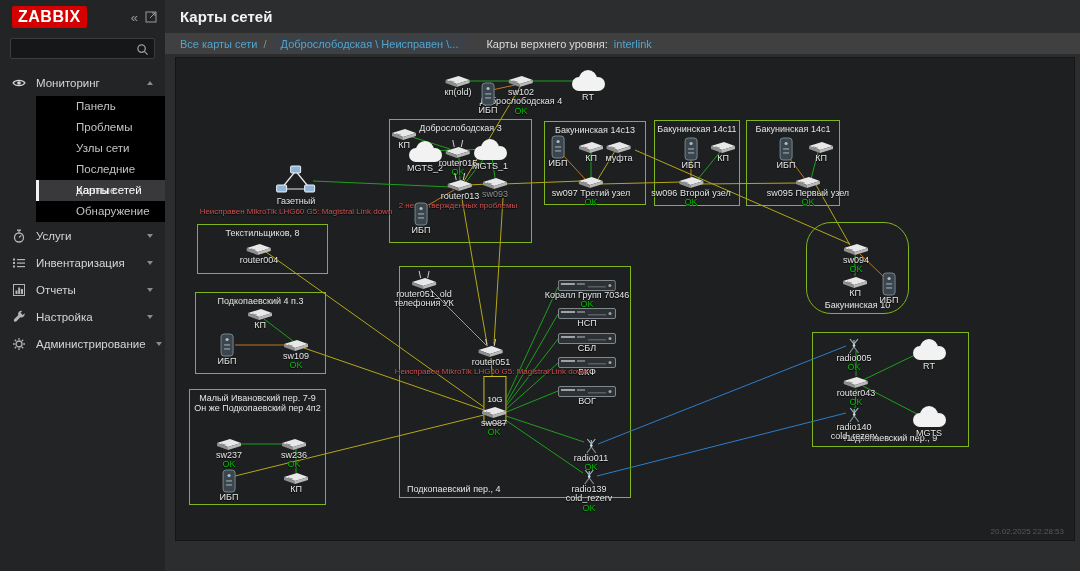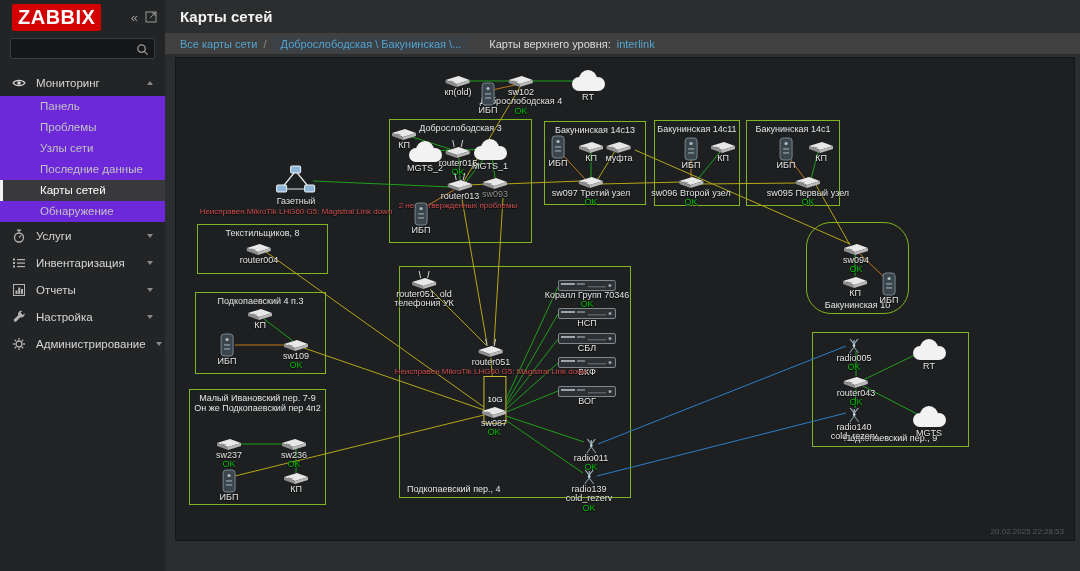--- a/index.html
+++ b/index.html
@@ -2,35 +2,35 @@
 <html><head>
 <meta charset="utf-8">
 <style>
   html,body{margin:0;padding:0;background:#202122;}
   #app{position:relative;width:1080px;height:571px;overflow:hidden;
        background:#2b2d2e;font-family:"Liberation Sans",sans-serif;
        -webkit-font-smoothing:antialiased;}
   
   .sidebar{position:absolute;left:0;top:0;width:165px;height:571px;background:#232425;z-index:10;}
   .logo-row{height:34px;display:flex;align-items:center;padding:0 8px 0 12px;}
-  .logo{background:#d40000;color:#fff;font-weight:bold;font-size:20px;letter-spacing:.5px;
+  .logo{background:#d40000;color:#fff;font-weight:bold;font-size:16px;letter-spacing:.5px;
         padding:2px 6px;border-radius:2px;cursor:pointer;}
   .side-ctl{margin-left:auto;display:flex;align-items:center;gap:7px;color:#9a9a9a;}
   .ctl{font-size:13px;line-height:13px;cursor:pointer;display:inline-flex;align-items:center;}
   .search-row{position:relative;padding:4px 10px 6px 10px;}
   .search{width:100%;box-sizing:border-box;height:21px;background:#161718;border:1px solid #3a3c3e;
           border-radius:2px;color:#ccc;font-size:11px;padding:0 22px 0 6px;outline:none;}
   .mag{position:absolute;right:16px;top:8px;cursor:pointer;}
   .menu{font-size:11.5px;color:#d6d6d6;margin-top:4px;}
   .sec-head{height:27px;display:flex;align-items:center;gap:10px;padding:0 12px;cursor:pointer;}
   .sec-label{flex:0 1 auto;}
   .micon{display:inline-flex;width:14px;height:14px;}
   .chev{margin-left:auto;width:0;height:0;border-left:3.5px solid transparent;border-right:3.5px solid transparent;border-top:4px solid #8a8a8a;}
   .chev.up{border-top:none;border-bottom:4px solid #8a8a8a;}
-  .submenu{background:#6d28d9;}
+  .submenu{background:#000000;margin-left:36px;}
   .sub-item{height:21px;line-height:21px;padding-left:37px;color:#c3c3c3;cursor:pointer;
             border-left:3px solid transparent;}
   .sub-item.active{background:#39393b;color:#fff;border-left:3px solid #f2f2f2;}
   
   .title-bar{position:absolute;left:165px;top:0;width:915px;height:33px;background:#2b2d2e;
              display:flex;align-items:center;padding-left:15px;box-sizing:border-box;}
   .title-bar h1{margin:0;font-size:15px;font-weight:bold;color:#f2f2f2;}
   .crumb-bar{position:absolute;left:165px;top:33px;width:915px;height:21px;background:#404040;
              display:flex;align-items:center;gap:6px;padding-left:15px;box-sizing:border-box;font-size:11px;}
   .crumb-link{color:#53a4cf;text-decoration:none;cursor:pointer;}
@@ -169,21 +169,21 @@
     </nav>
   </aside>
 
   <header class="title-bar">
     <h1>Карты сетей</h1>
   </header>
 
   <div class="crumb-bar">
     <a class="crumb-link">Все карты сети</a>
     <span class="crumb-sep">/</span>
-    <span class="crumb-current">Доброслободская \ Бакунинская \...</span>
+    <span class="crumb-current">Доброслободская \ Неисправен \...</span>
     <span class="upper-label">Карты верхнего уровня:</span>
     <a class="crumb-link">interlink</a>
   </div>
 
   <div class="map-wrap" id="map">
     <svg id="links" width="900" height="484">
         <line x1="290" y1="23" x2="335" y2="23" stroke="#1da01d" stroke-width="1"></line>
         <line x1="356" y1="23" x2="398" y2="23" stroke="#1da01d" stroke-width="1"></line>
         <line x1="316" y1="32" x2="339" y2="27" stroke="#c07818" stroke-width="1"></line>
         <line x1="344" y1="29" x2="288" y2="123" stroke="#b5a718" stroke-width="1"></line>

